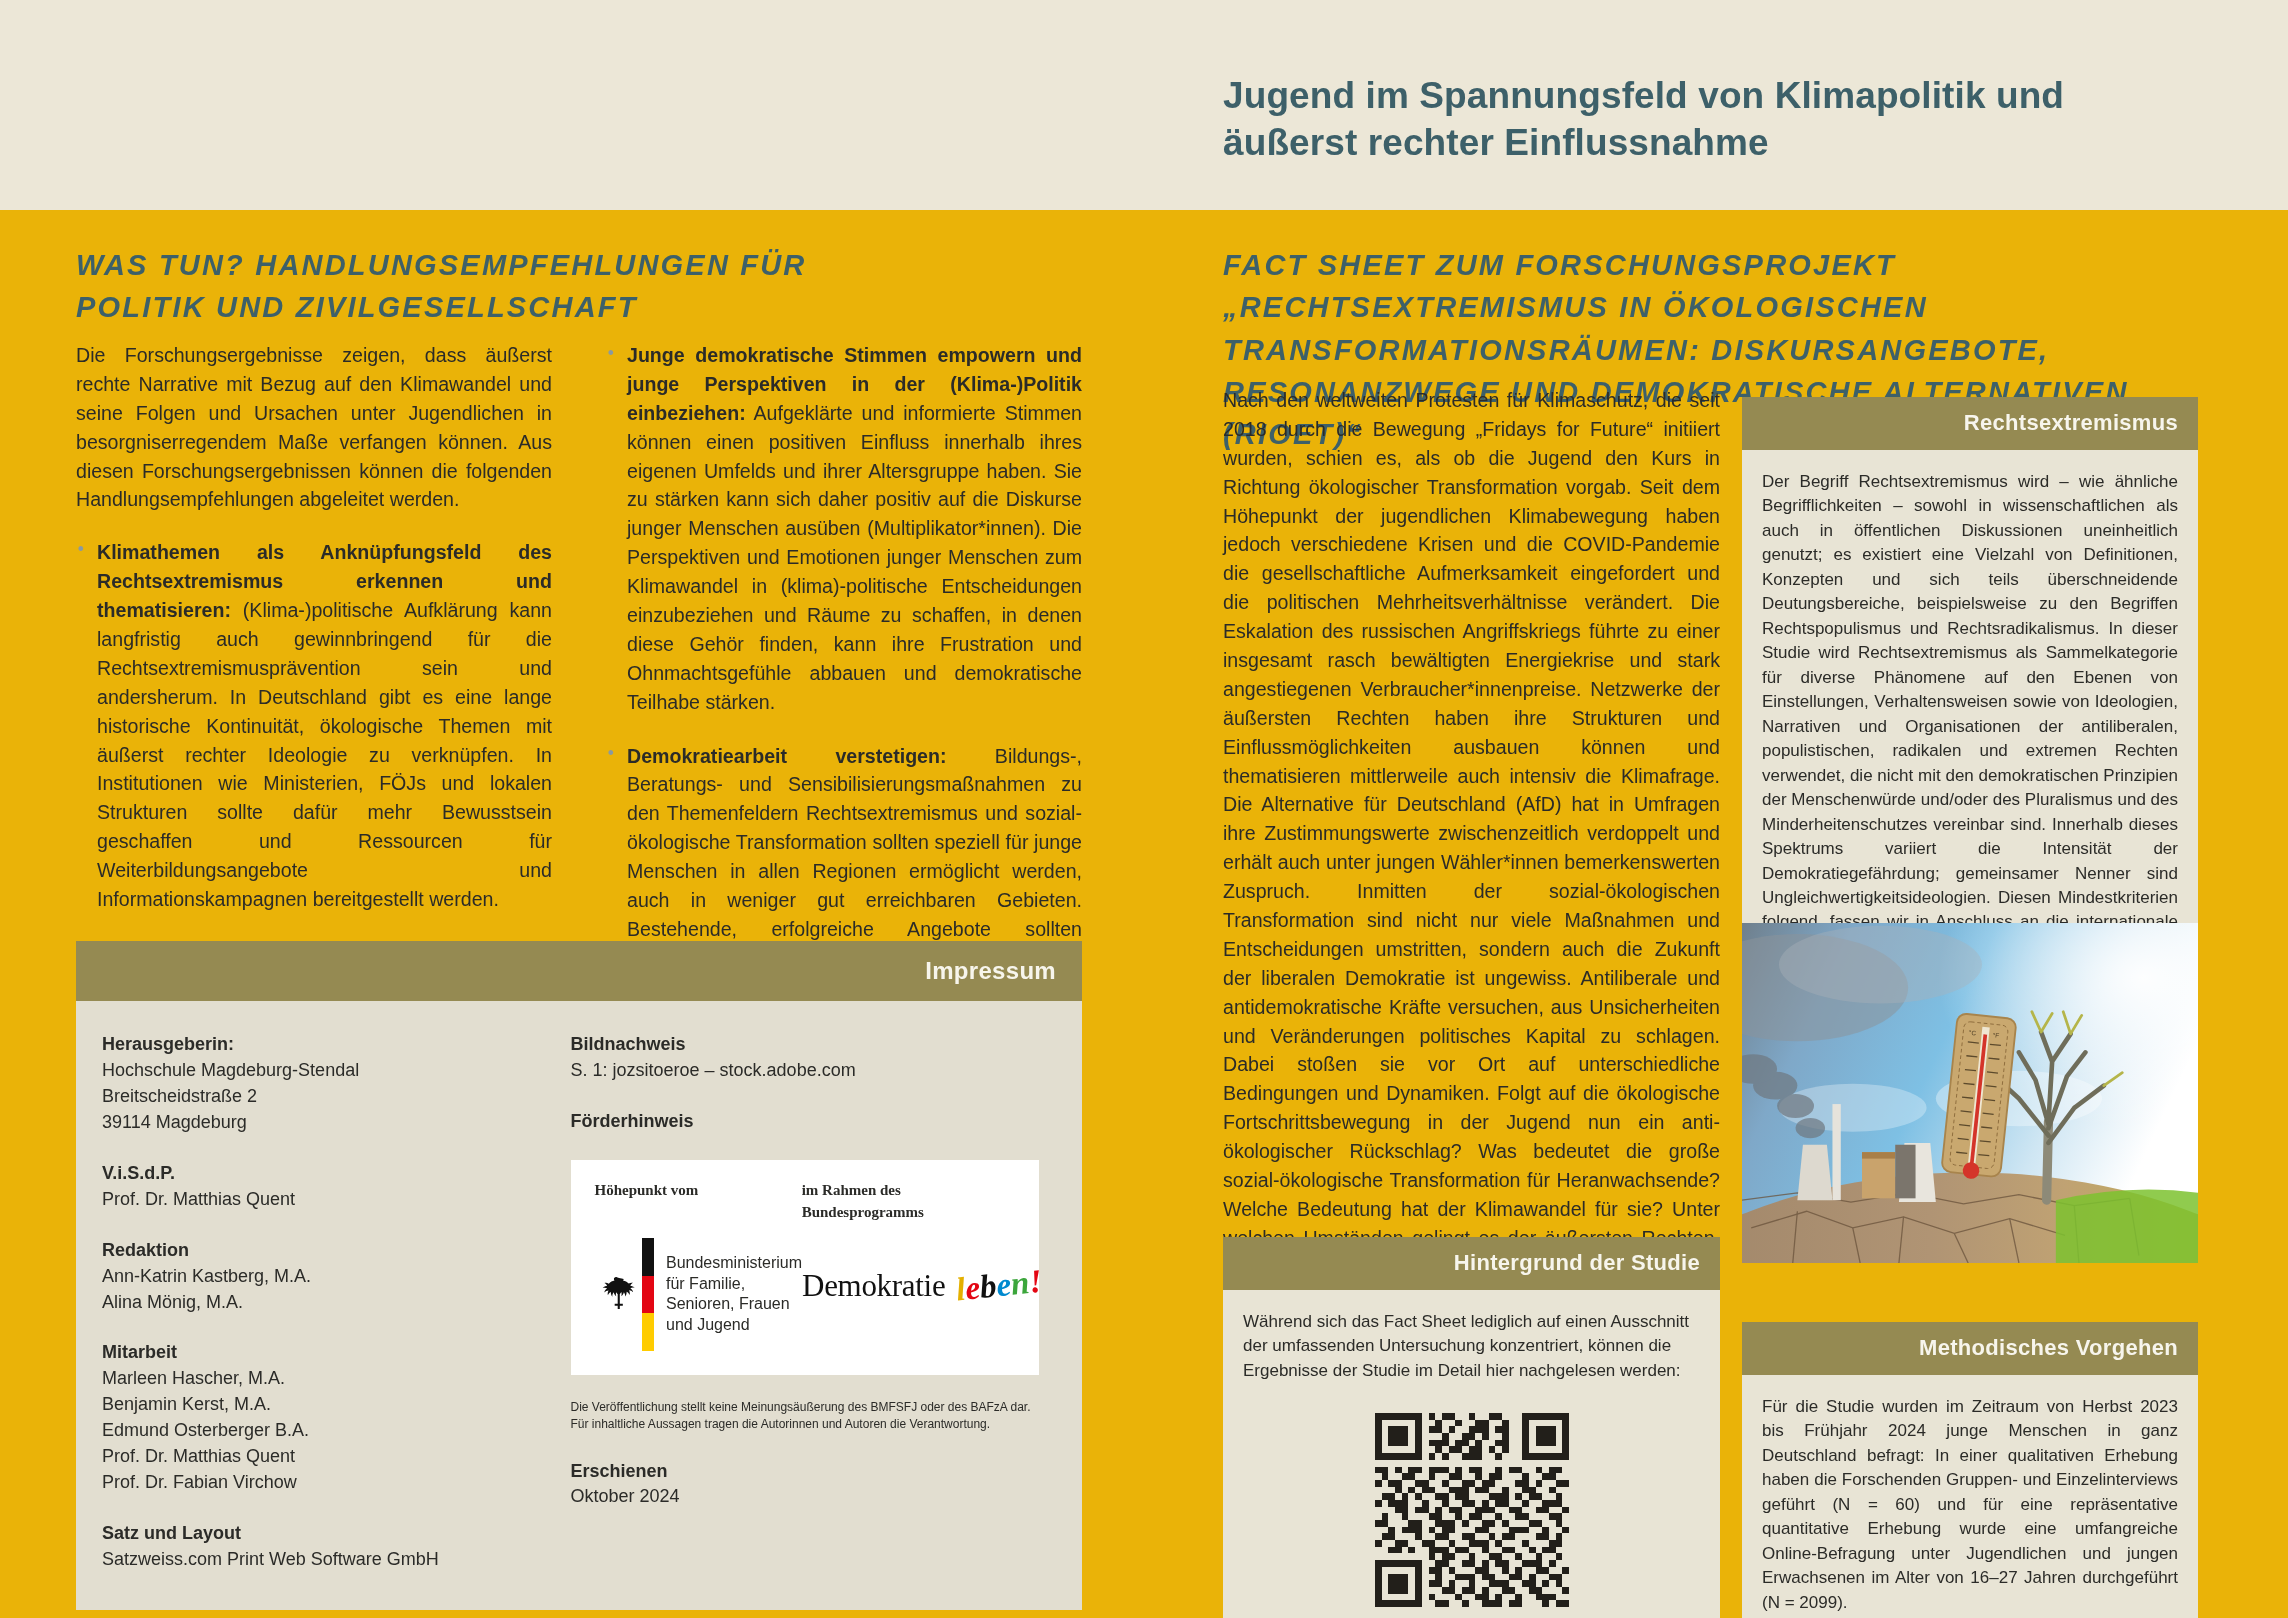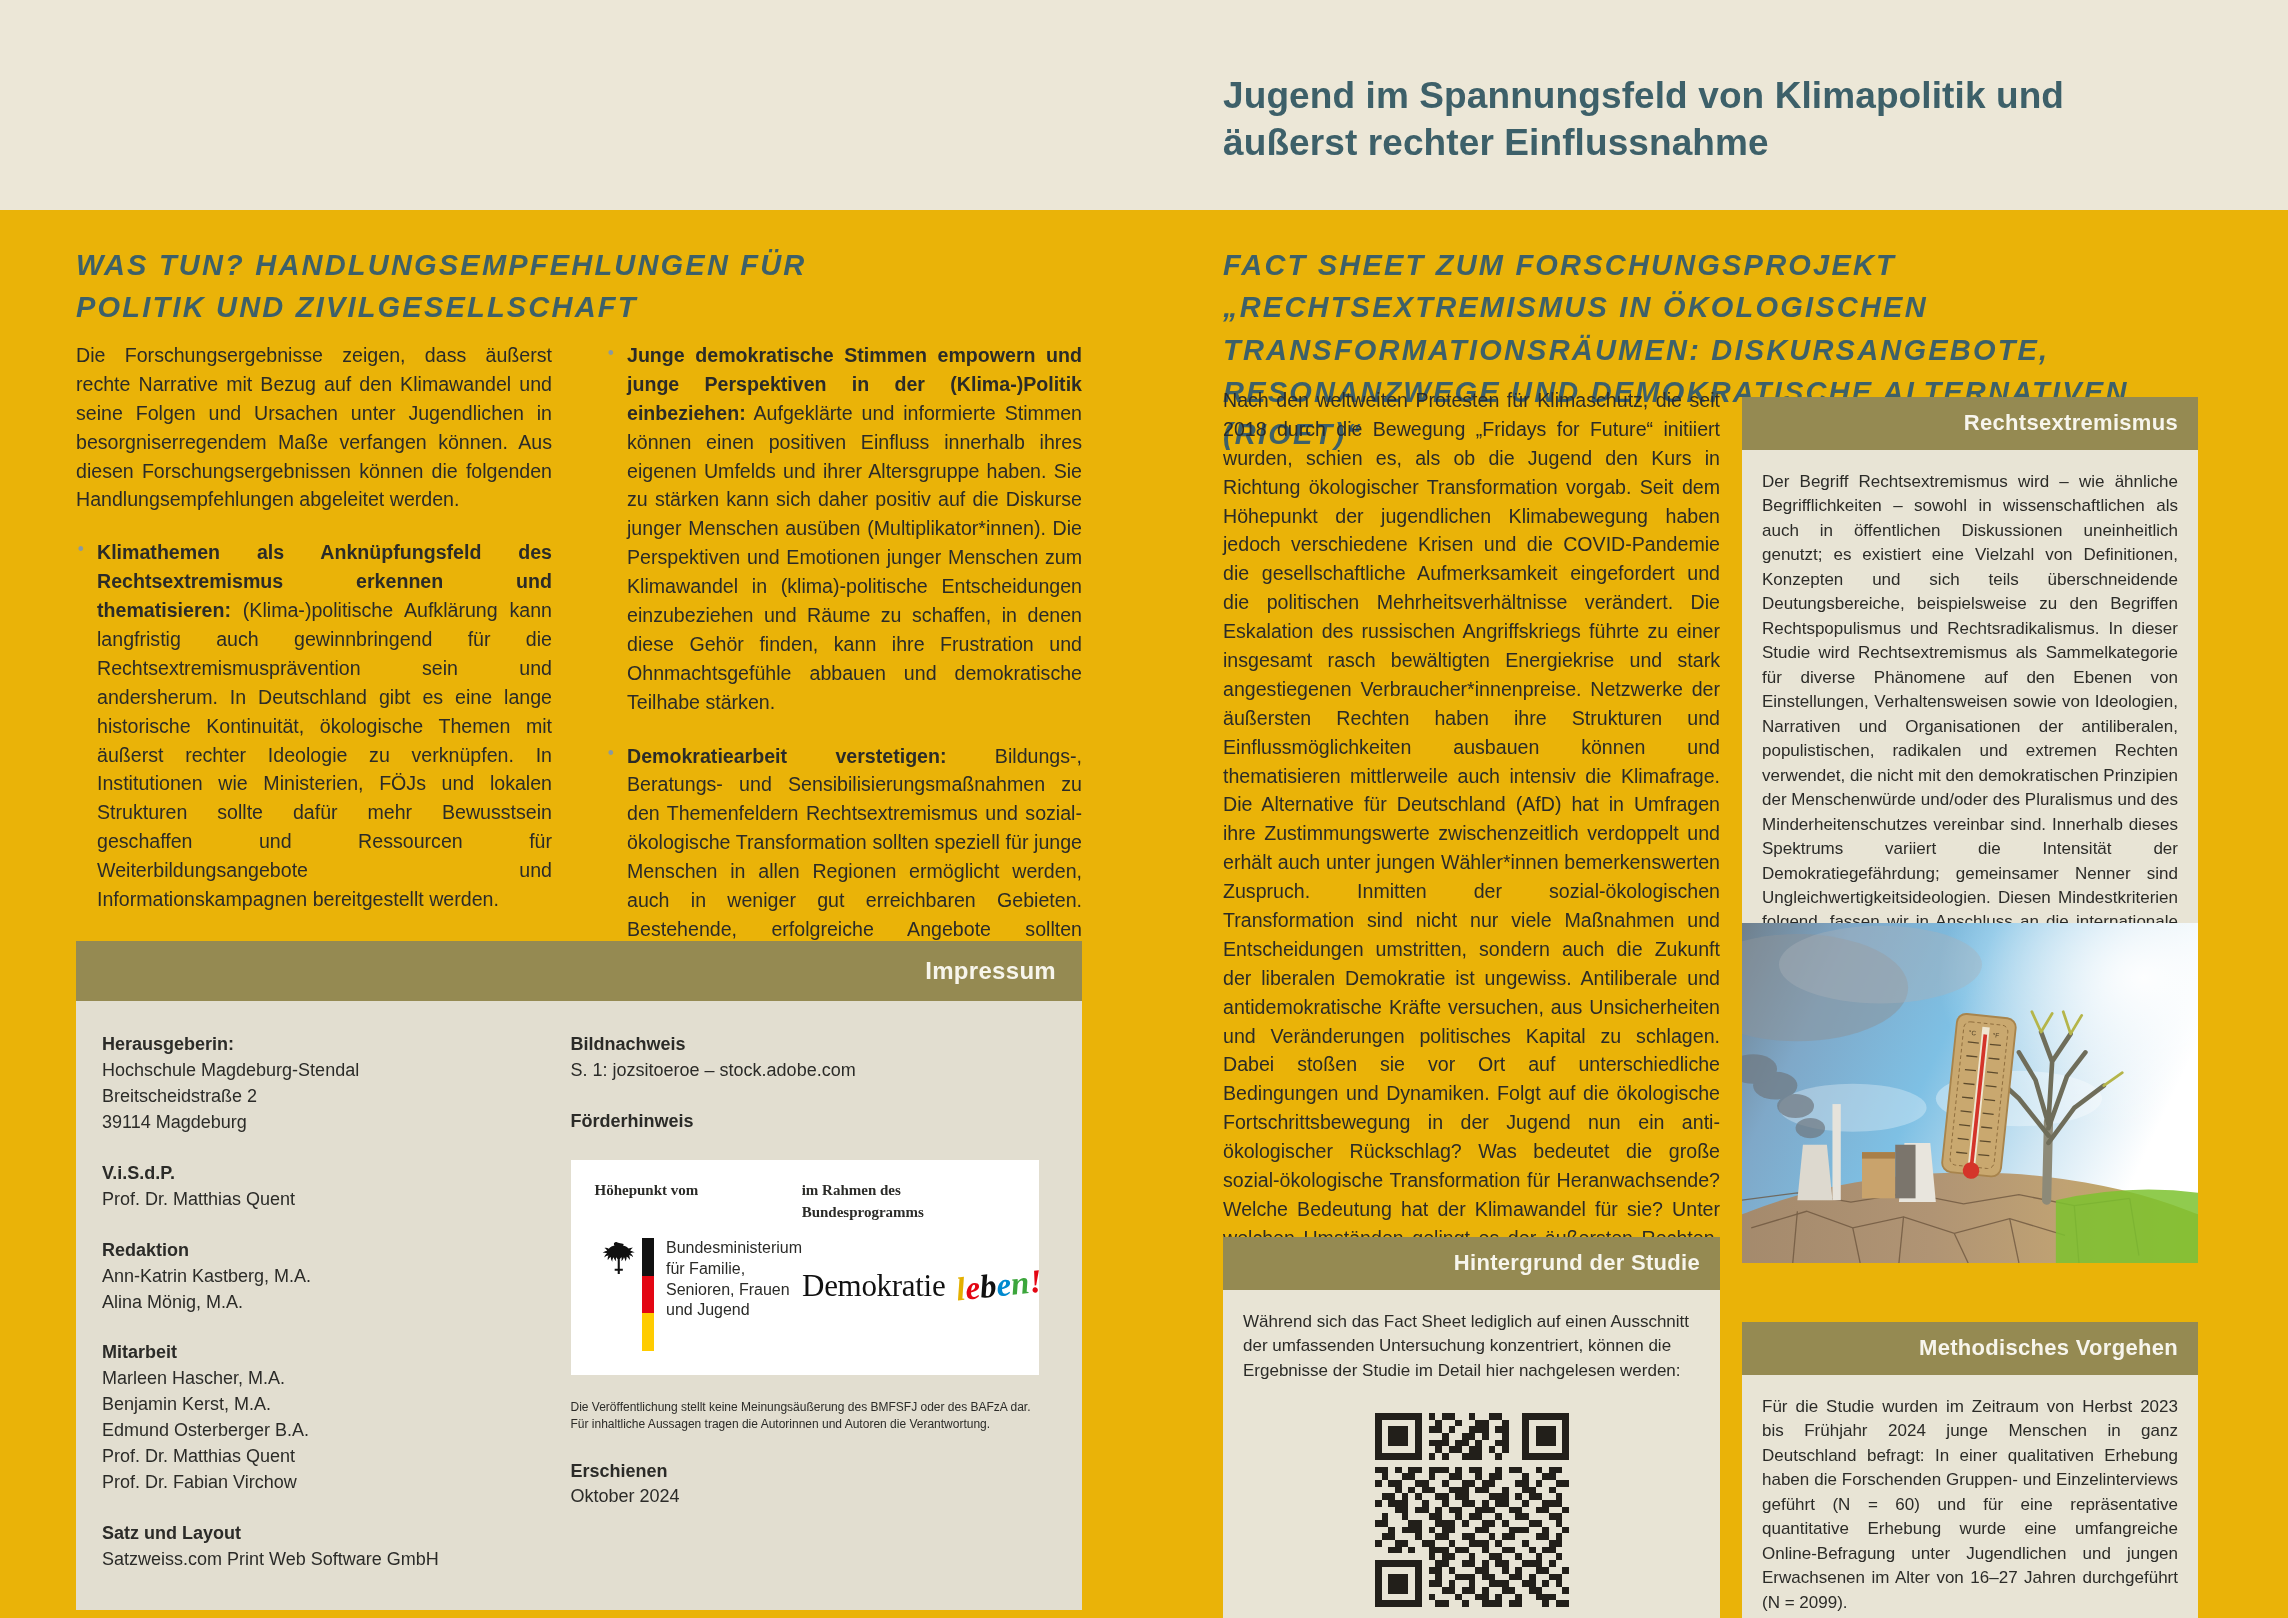--- a/index.html
+++ b/index.html
@@ -130,21 +130,21 @@
   }
   .funder-labels {
     display: flex;
     font-family: "Liberation Serif", "DejaVu Serif", serif;
     font-weight: 700;
     font-size: 15px;
     margin-bottom: 14.8px;
   }
   .funder-labels .fl-1 { width: 52%; }
   .funder-logos { display: flex; align-items: flex-start; }
-  .bmfsfj { display: flex; width: 52%; align-items: flex-start; }
+  .bmfsfj { display: flex; width: 52%; align-items: center; }
   .eagle {
     width: 42px; height: 42px;
     margin-right: 5.5px;
     flex: 0 0 auto;
   }
   .flagbar {
     width: 12px; height: 113px;
     background: linear-gradient(to bottom,#111 0 33.3%,#e30613 33.3% 66.6%,#ffcc00 66.6% 100%);
     margin-right: 12px;
     flex: 0 0 auto;

